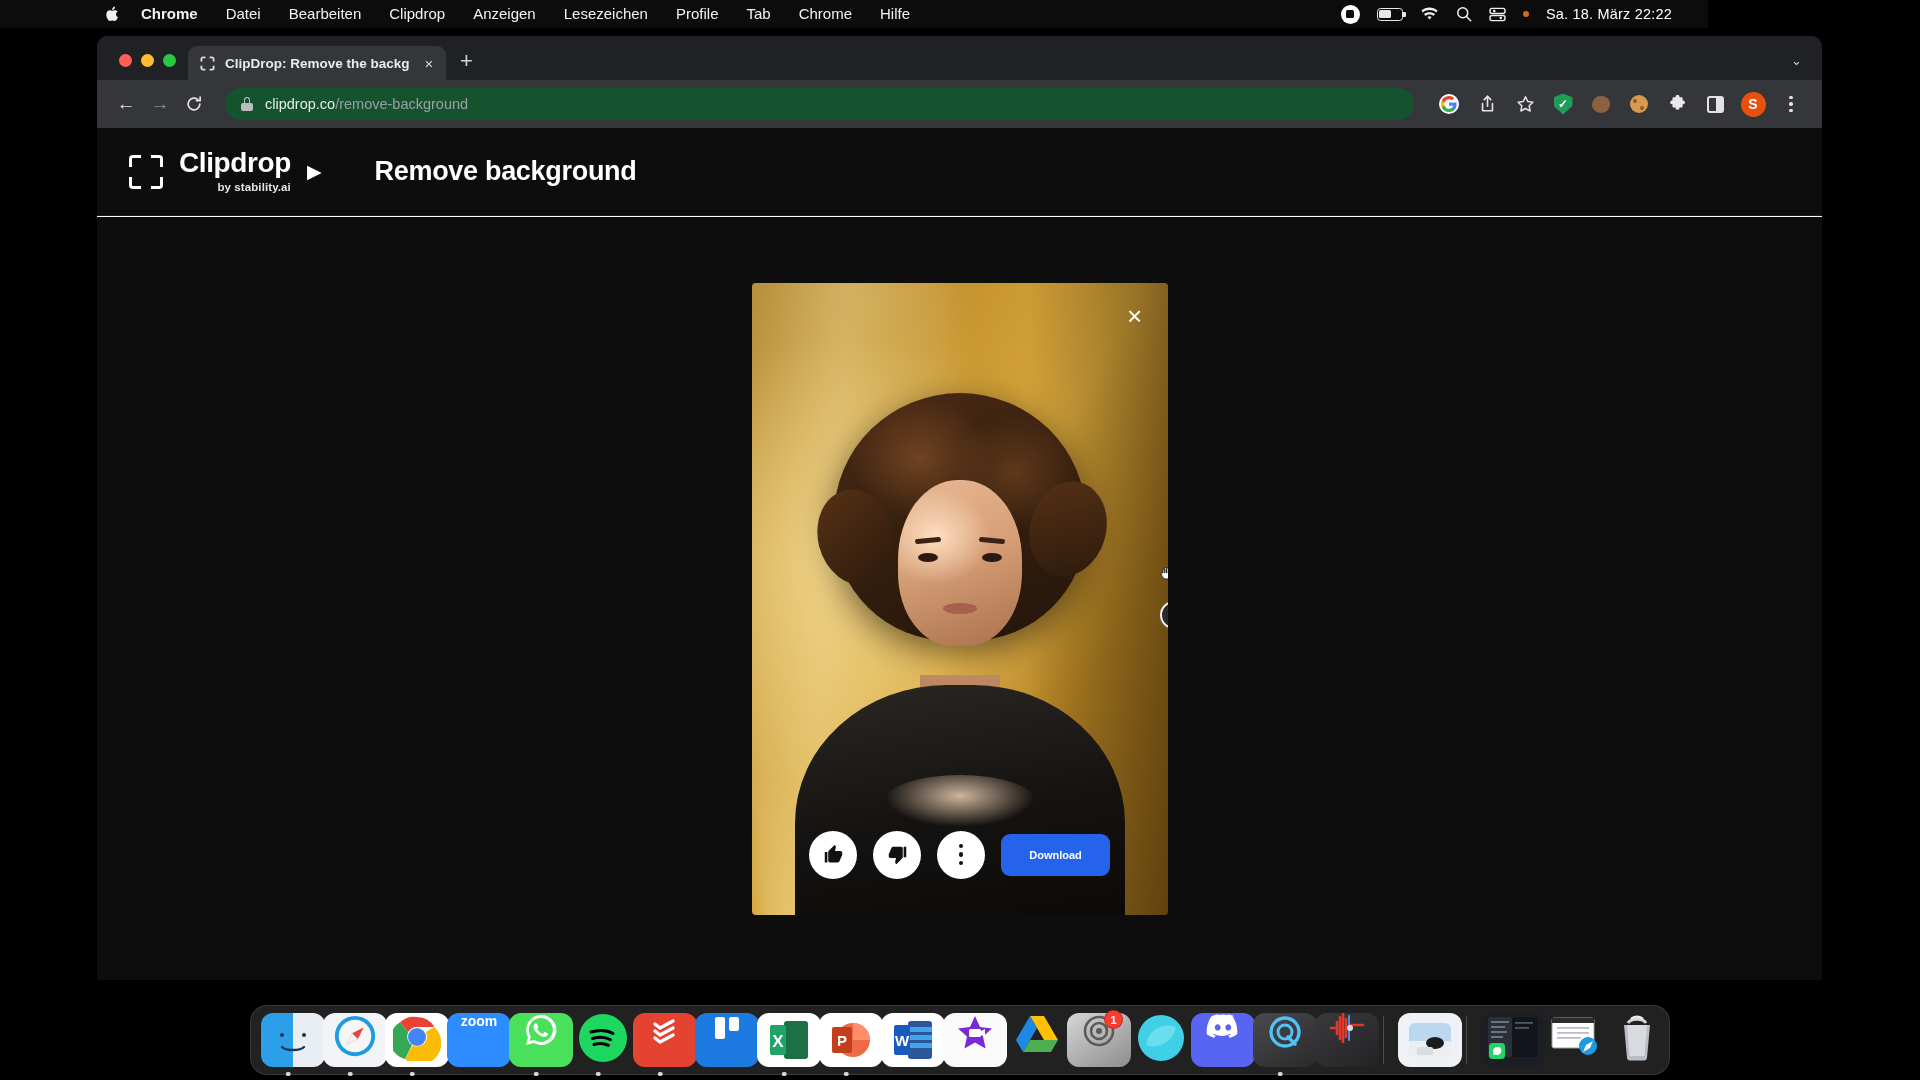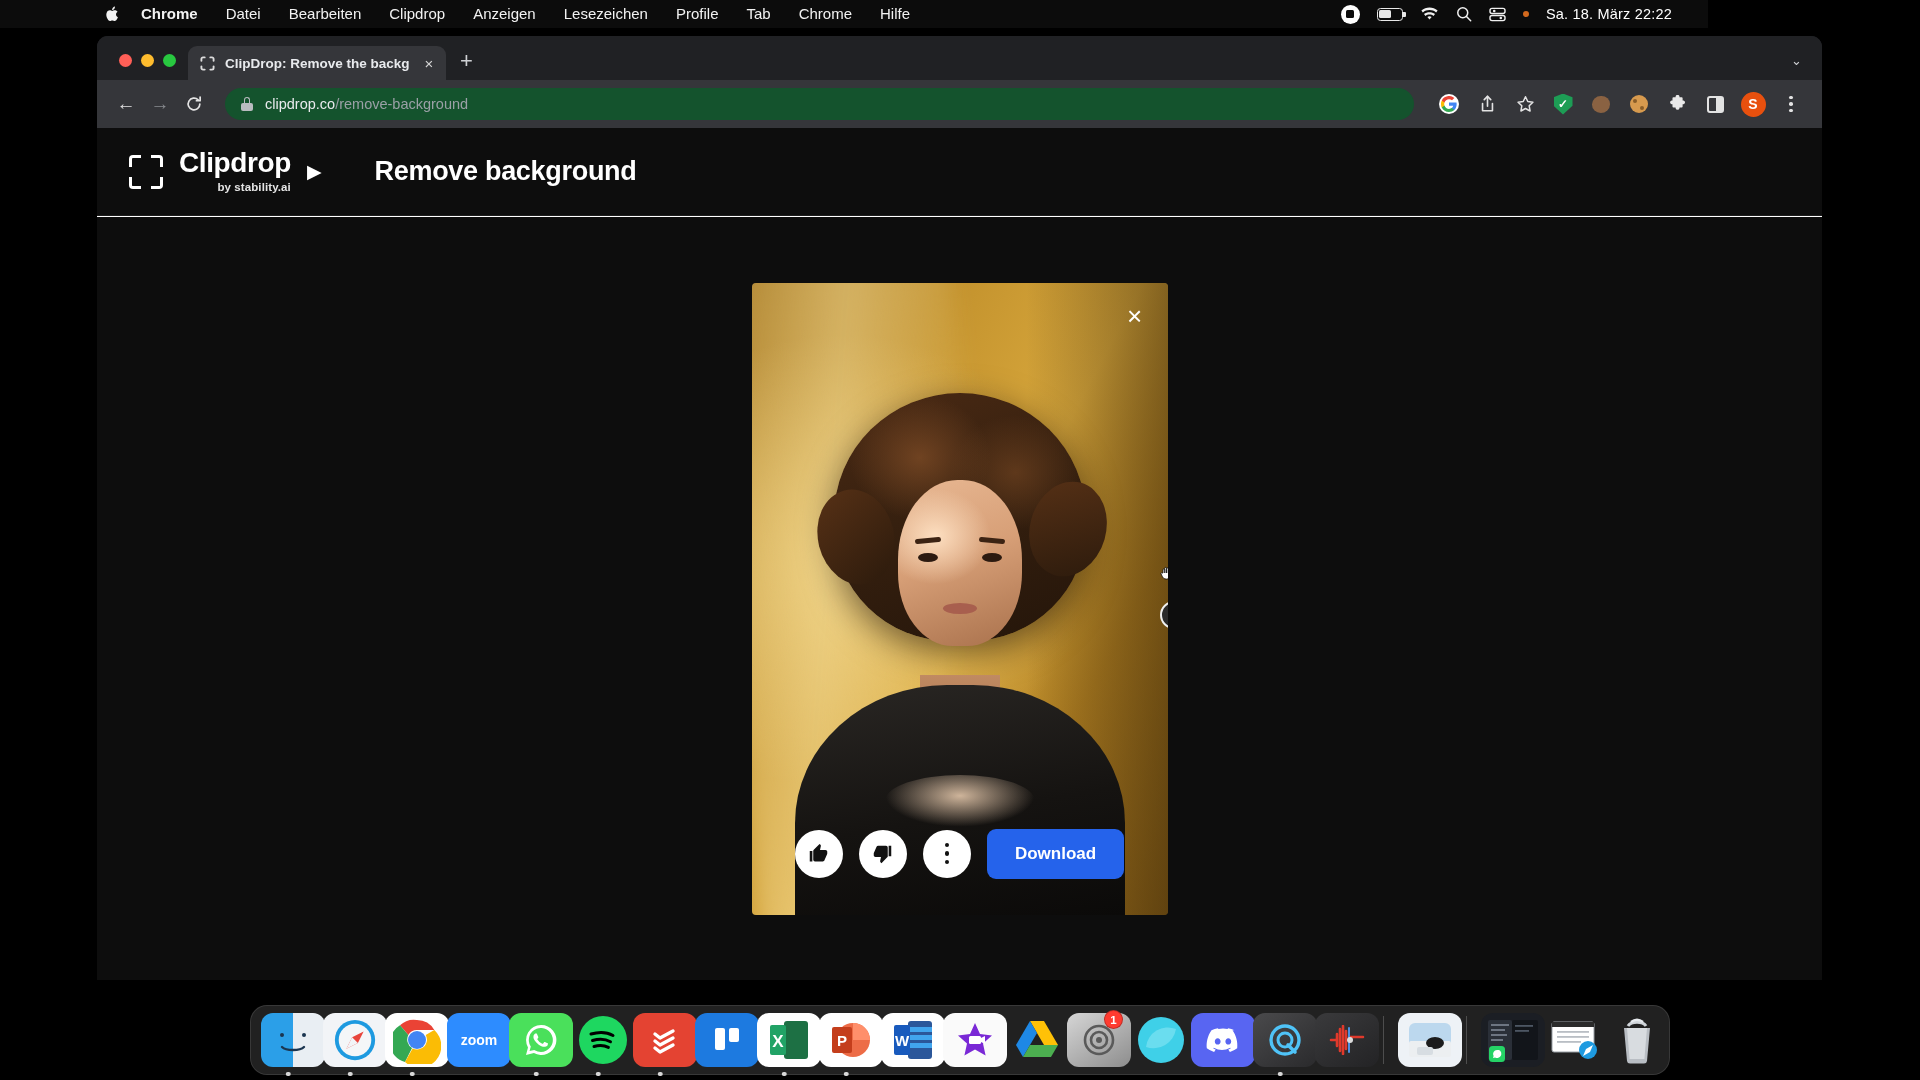--- a/index.html
+++ b/index.html
@@ -183,32 +183,32 @@
     justify-content:center; gap:16px; padding:0 22px;
   }
   .round-btn{
     width:48px; height:48px; border-radius:50%; background:#fff;
     display:flex; align-items:center; justify-content:center; cursor:pointer; flex:0 0 48px;
   }
   .round-btn svg{ width:21px; height:21px; fill:#111; }
   .kebab-v{ display:flex; flex-direction:column; gap:4px; }
   .kebab-v i{ width:4.5px; height:4.5px; border-radius:50%; background:#111; display:block; }
   .download-btn{
-    background:#2563eb; color:#fff; font-size:17px; font-weight:bold;
+    background:#2563eb; color:#fff; font-size:11px; font-weight:bold;
     padding:15px 28px; border-radius:9px; cursor:pointer; white-space:nowrap;
   }
 
   
   .dock-wrap{ position:absolute; left:0; right:0; bottom:0; height:82px; display:flex; align-items:flex-end; justify-content:center; }
   .dock{
     height:70px; background:rgba(46,46,46,.72); border:1px solid rgba(120,120,120,.28);
     border-radius:17px; display:flex; align-items:center; gap:8px; padding:0 10px; margin-bottom:5px;
   }
   .dock-item{ position:relative; width:54px; height:54px; cursor:pointer; }
-  .dock-ico{ width:64px; height:54px; border-radius:12px; display:flex; align-items:center; justify-content:center; overflow:hidden; font-size:16px; font-weight:bold; color:#fff; position:relative; }
+  .dock-ico{ width:64px; height:54px; border-radius:12px; display:flex; align-items:flex-start; justify-content:center; overflow:hidden; font-size:16px; font-weight:bold; color:#fff; position:relative; }
   .run-dot{ position:absolute; left:50%; bottom:-9px; transform:translateX(-50%); width:4.5px; height:4.5px; border-radius:50%; background:#d8d8d8; }
   .dock-sep{ width:1px; height:48px; background:rgba(160,160,160,.35); margin:0 6px; }
   .badge{
     position:absolute; right:-2px; top:-3px; min-width:19px; height:19px; border-radius:10px;
     background:#ff3b30; color:#fff; font-size:11.5px; font-weight:bold;
     display:flex; align-items:center; justify-content:center; padding:0 5px; border:1.5px solid rgba(0,0,0,.25);
   }
 </style>
 </head>
 <body>

